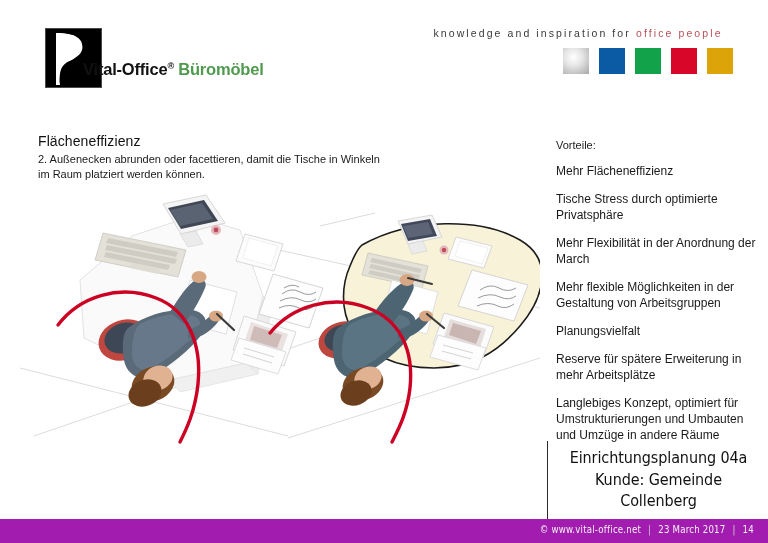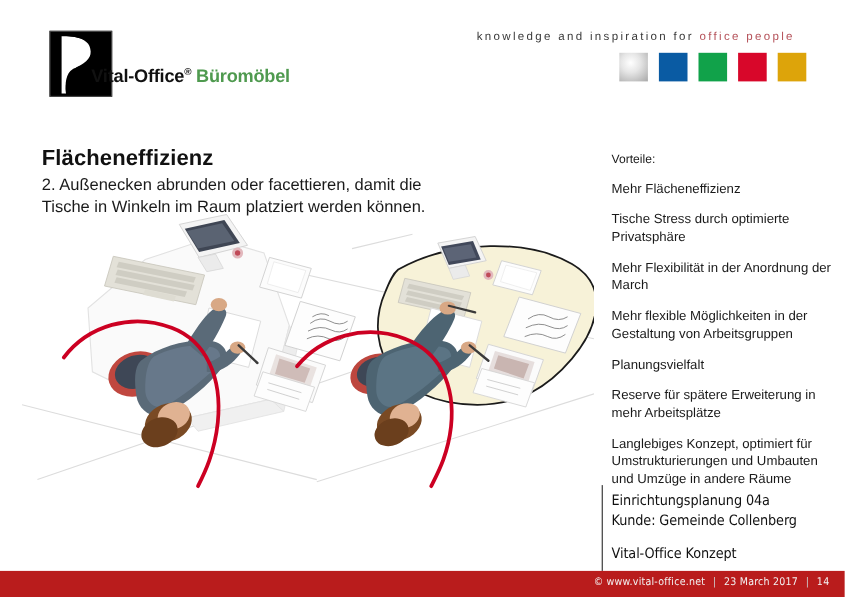--- a/index.html
+++ b/index.html
@@ -38,42 +38,42 @@
   }
   .tagline .tg-dark{color:#3a3a3a;}
   .tagline .tg-red{color:#b5525a;}
 
   .swatches{position:absolute;left:563px;top:48px;display:flex;gap:10px;}
   .sw{width:26px;height:26px;}
   .sw.silver{background:radial-gradient(circle at 40% 35%, #ffffff 0%, #e6e6e6 38%, #a8a8a8 100%);}
 
   
   .title-block{position:absolute;left:38px;top:133px;width:470px;}
-  .title{font-size:20px;font-weight:bold;color:#111;letter-spacing:0.1px;line-height:1.15;margin:0;}
-  .subtitle{font-size:15px;color:#1a1a1a;line-height:1.35;margin:3px 0 0 0;max-width:355px;}
+  .title{font-size:14px;font-weight:normal;color:#111;letter-spacing:0.1px;line-height:1.15;margin:0;}
+  .subtitle{font-size:11px;color:#1a1a1a;line-height:1.35;margin:3px 0 0 0;max-width:355px;}
 
   
   .stage{position:absolute;left:20px;top:188px;width:520px;height:262px;}
   .stage svg{display:block;position:absolute;left:0;top:0;}
 
   
   .benefits{position:absolute;left:556px;top:138px;width:202px;}
   .benefits .b-head{font-size:11px;color:#1a1a1a;margin-bottom:12px;line-height:1.3;}
   .benefits .b-item{font-size:12px;color:#1a1a1a;line-height:1.33;margin-bottom:12px;}
 
   .meta{position:absolute;left:556px;top:447px;width:205px;
         font-family:"DejaVu Sans Condensed","Liberation Sans",sans-serif;}
-  .meta .m-line{font-size:13px;color:#111;line-height:1.35;letter-spacing:-0.1px;}
+  .meta .m-line{font-size:16px;color:#111;line-height:1.35;letter-spacing:-0.1px;text-align:center;}
   .meta .m-gap{height:13px;}
   .meta .m-bold{font-weight:normal;}
 
   .divider{position:absolute;left:547px;top:441px;width:1px;height:78px;background:#2b2b2b;}
 
   
-  .footer{position:absolute;left:0;top:519px;width:768px;height:24px;background:#b91c1c;}
+  .footer{position:absolute;left:0;top:519px;width:768px;height:24px;background:#a21caf;}
   .footer-text{
     position:absolute;right:14px;top:5px;
     color:#f2f2f2;font-size:9.6px;letter-spacing:0.2px;white-space:nowrap;
     font-family:"DejaVu Sans Condensed","Liberation Sans",sans-serif;
   }
   .footer-text .sep{color:#cfcfcf;margin:0 7px;}
 </style>
 </head>
 <body>
 

